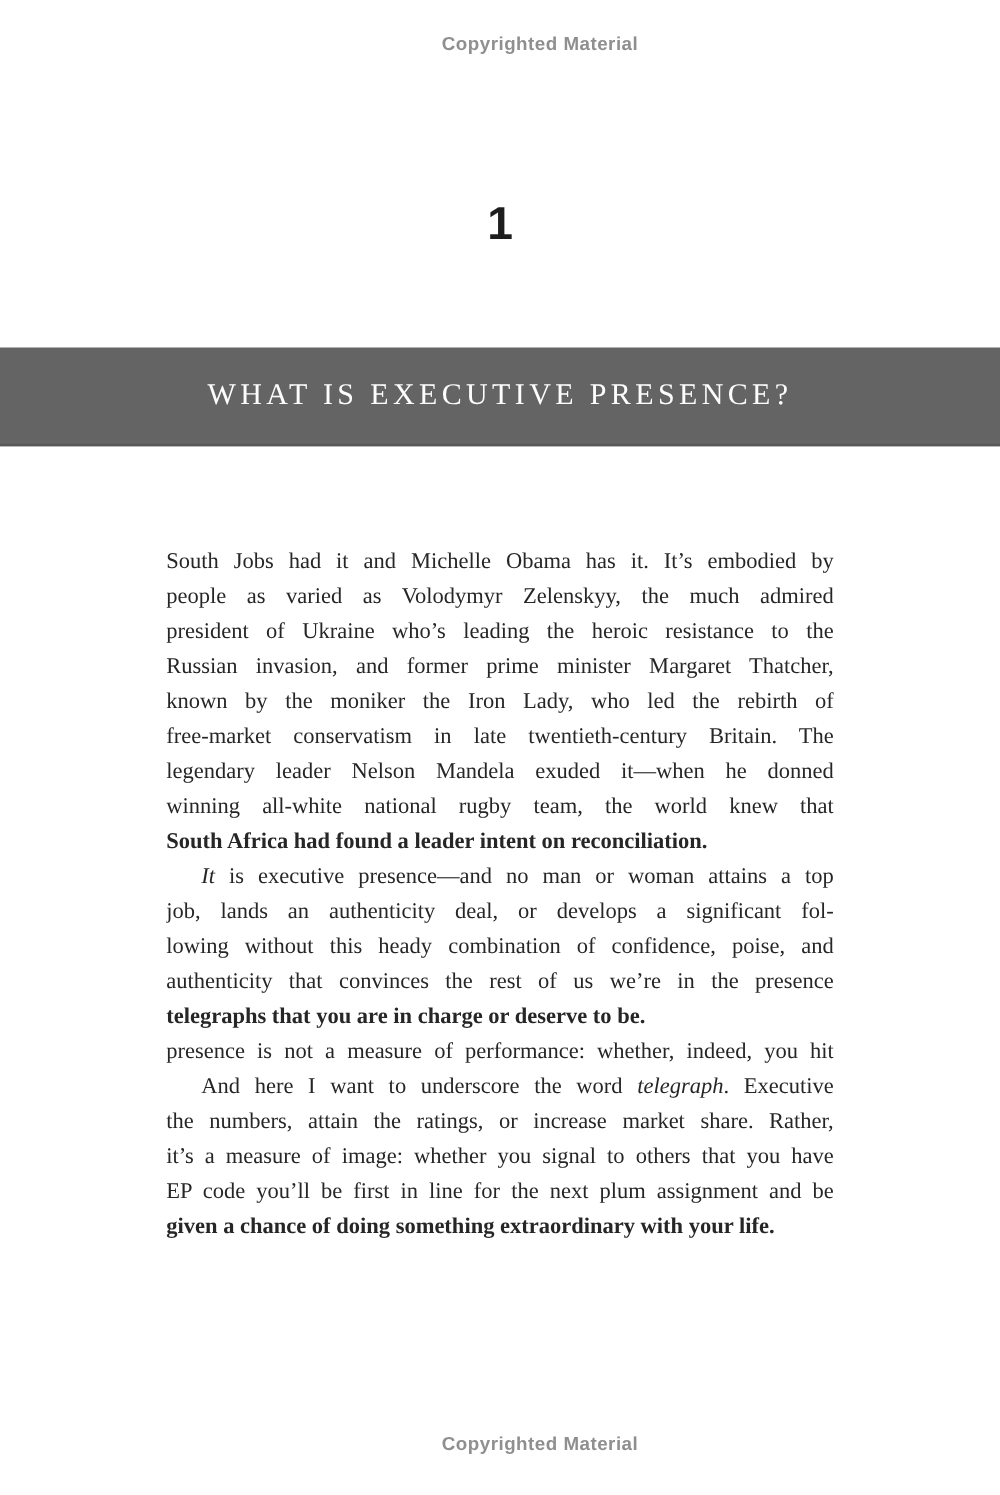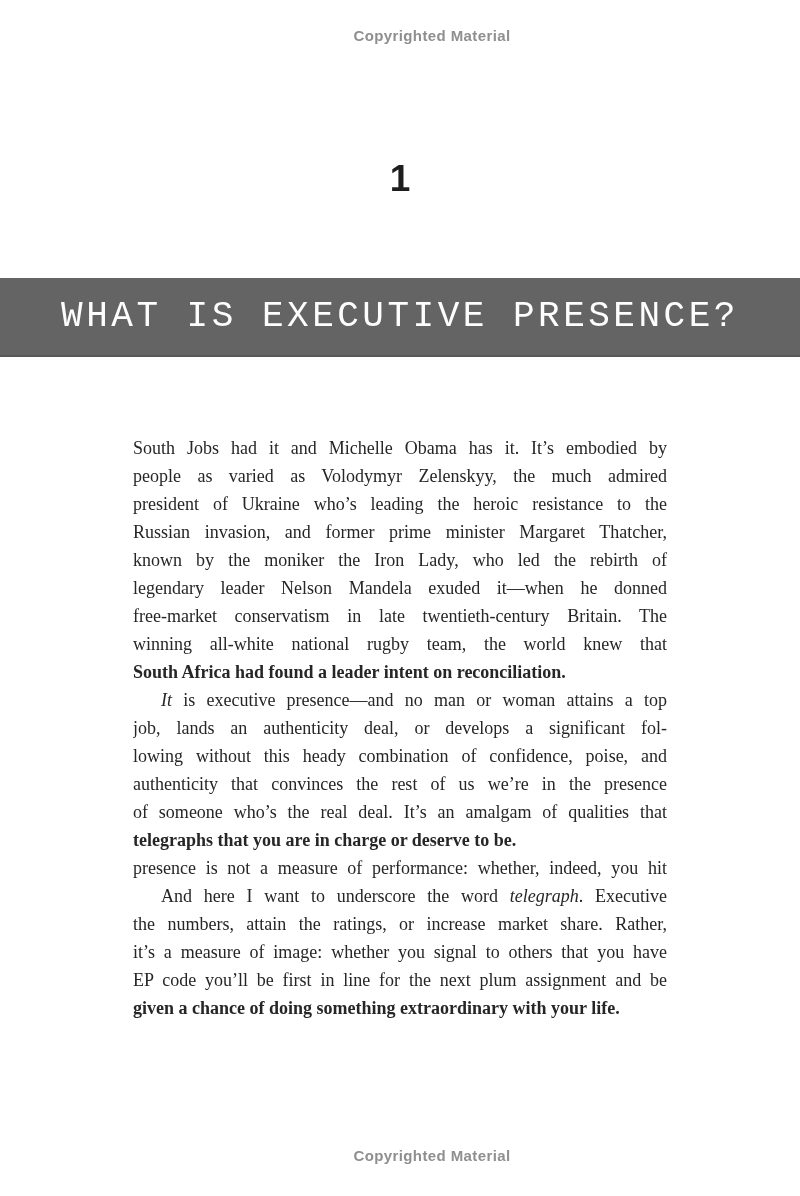--- a/index.html
+++ b/index.html
@@ -44,23 +44,23 @@
     left: 0;
     width: 100%;
     height: 79px;
     background: #646464;
     border-bottom: 2px solid #585858;
     display: flex;
     align-items: center;
     justify-content: center;
   }
   .chapter-title {
-    font-family: Liberation Mono, monospace;
+    font-family: Liberation Serif, serif;
     font-weight: 400;
-    font-size: 36px;
+    font-size: 24px;
     letter-spacing: 3.5px;
     color: #fdfdfd;
     white-space: nowrap;
   }
   .body-text {
     position: absolute;
     top: 434px;
     left: 133px;
     width: 534px;
     font-size: 18px;
@@ -96,31 +96,30 @@
     <div class="chapter-title">WHAT IS EXECUTIVE PRESENCE?</div>
   </div>
 
   <div class="body-text">
       <div class="paragraph">
         <div class="line"><span>South Jobs had it and Michelle Obama has it. It’s embodied by</span></div>
         <div class="line"><span>people as varied as Volodymyr Zelenskyy, the much admired</span></div>
         <div class="line"><span>president of Ukraine who’s leading the heroic resistance to the</span></div>
         <div class="line"><span>Russian invasion, and former prime minister Margaret Thatcher,</span></div>
         <div class="line"><span>known by the moniker the Iron Lady, who led the rebirth of</span></div>
+        <div class="line"><span>free-market conservatism in late twentieth-century Britain. The</span></div>
         <div class="line"><span>legendary leader Nelson Mandela exuded it—when he donned</span></div>
-        <div class="line"><span>free-market conservatism in late twentieth-century Britain. The</span></div>
         <div class="line"><span>winning all-white national rugby team, the world knew that</span></div>
         <div class="line last"><span>South Africa had found a leader intent on reconciliation.</span></div>
       </div>
       <div class="paragraph">
         <div class="line indent"><span class="italic">It</span><span> is executive presence—and no man or woman attains a top</span></div>
         <div class="line"><span>job, lands an authenticity deal, or develops a significant fol-</span></div>
         <div class="line"><span>lowing without this heady combination of confidence, poise, and</span></div>
         <div class="line"><span>authenticity that convinces the rest of us we’re in the presence</span></div>
-        <div class="line"><span>of someone who’s the real deal. It’s an amalgam of qualities that</span></div>
         <div class="line last"><span>telegraphs that you are in charge or deserve to be.</span></div>
       </div>
       <div class="paragraph">
         <div class="line"><span>presence is not a measure of performance: whether, indeed, you hit</span></div>
         <div class="line indent"><span>And here I want to underscore the word </span><span class="italic">telegraph</span><span>. Executive</span></div>
         <div class="line"><span>the numbers, attain the ratings, or increase market share. Rather,</span></div>
         <div class="line"><span>it’s a measure of image: whether you signal to others that you have</span></div>
         <div class="line"><span>EP code you’ll be first in line for the next plum assignment and be</span></div>
         <div class="line last"><span>given a chance of doing something extraordinary with your life.</span></div>
       </div>

